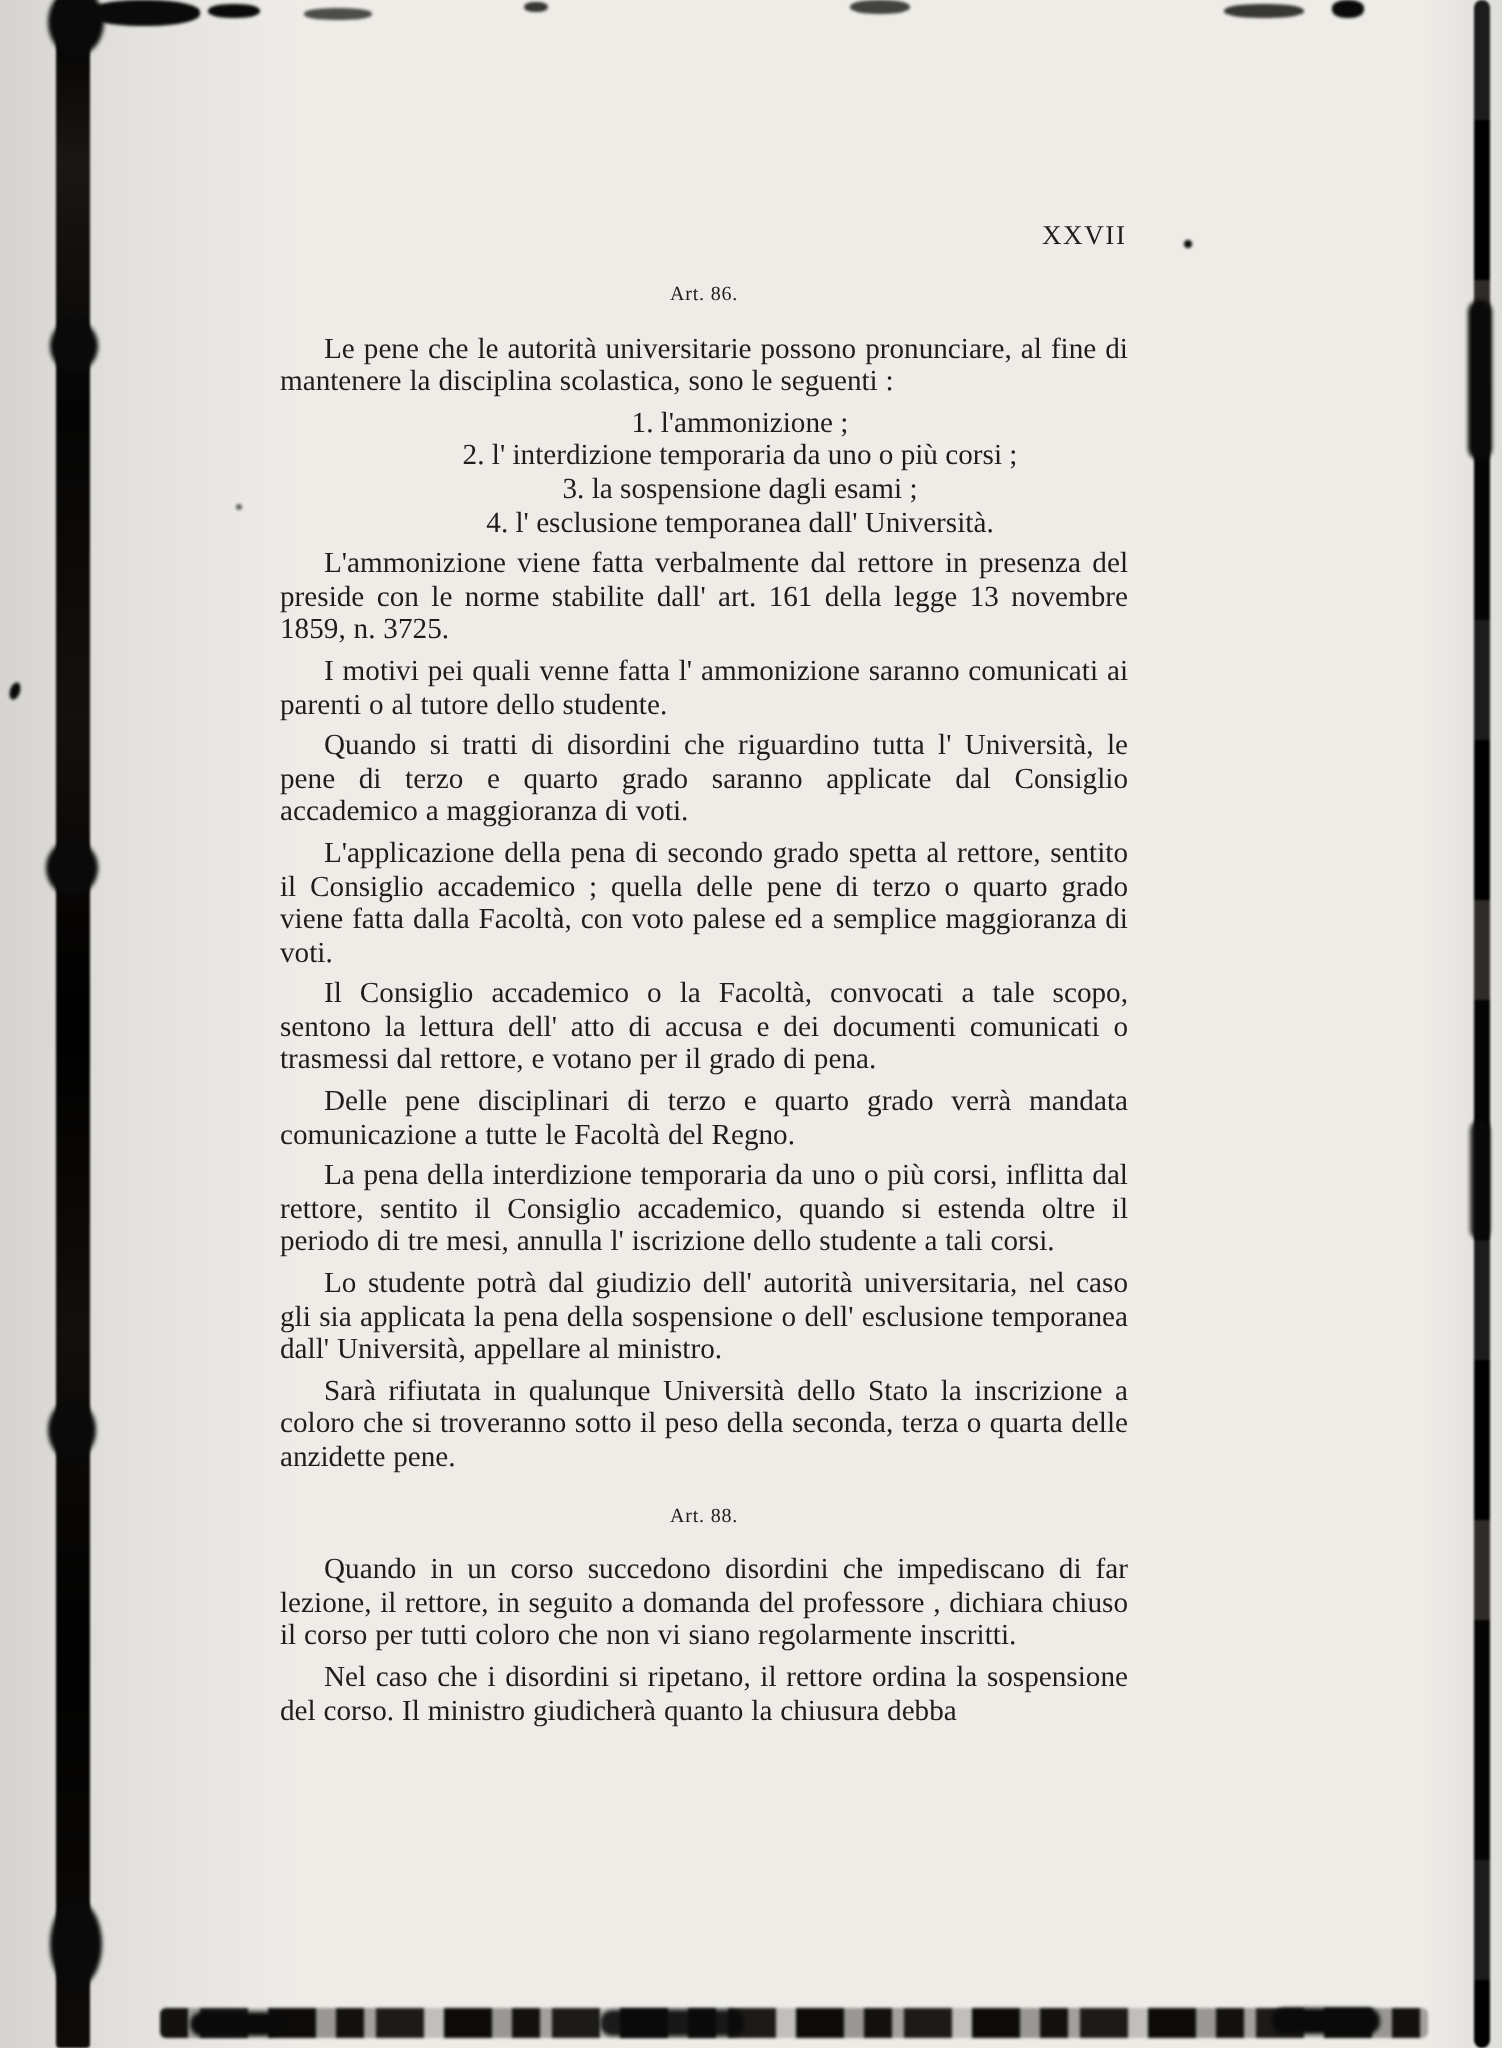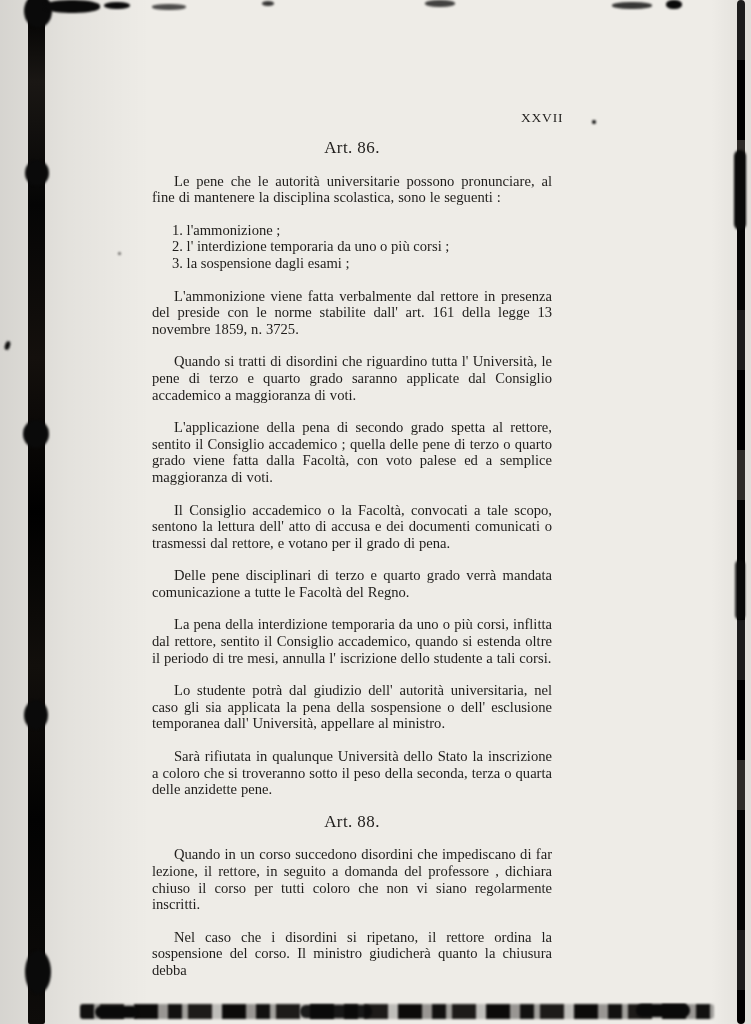--- a/index.html
+++ b/index.html
@@ -45,25 +45,25 @@
     font-size: 13.5px; letter-spacing: 0.8px; color: var(--ink, #1f1d1b);
   }
   .document-body {
     position: absolute; left: 136px; top: 140px; width: 432px;
     color: var(--ink, #1f1d1b);
     font-size: 14.6px; line-height: 16.6px;
     text-align: justify;
   }
   .art-heading {
     text-align: center; margin: 13px 0 10px 0;
-    font-size: 17px; letter-spacing: 0.4px;
+    font-size: 10px; letter-spacing: 0.4px;
   }
   .art-heading:first-child { margin-top: 0; }
-  .para { margin: 16px; text-indent: 22px; word-spacing: 0.3px; }
-  .list-line { margin: 0; padding-left: 36px; text-align: left; }
+  .para { margin: 4px; text-indent: 22px; word-spacing: 0.3px; }
+  .list-line { margin: 0; padding-left: 36px; text-align: center; }
 </style>
 </head>
 <body>
 
 <div class="page">
 
   <div class="binding-bar"></div>
   <div class="blob" style="left:24px;top:-6px;width:28px;height:34px;"></div>
   <div class="blob" style="left:25px;top:160px;width:24px;height:26px;"></div>
   <div class="blob" style="left:23px;top:420px;width:26px;height:28px;"></div>
@@ -91,21 +91,23 @@
   <div class="blob" style="left:300px;top:1005px;width:72px;height:13px;border-radius:6px;opacity:.9;"></div>
   <div class="blob" style="left:636px;top:1004px;width:54px;height:13px;border-radius:6px;"></div>
 
   <div class="page-number">XXVII</div>
   <div class="document-body">
       <div class="art-heading">Art. 86.</div>
       <p class="para">Le pene che le autorità universitarie possono pronunciare, al fine di mantenere la disciplina scolastica, sono le seguenti :</p>
       <p class="list-line">1. l'ammonizione ;</p>
       <p class="list-line">2. l' interdizione temporaria da uno o più corsi ;</p>
       <p class="list-line">3. la sospensione dagli esami ;</p>
+      <p class="list-line">4. l' esclusione temporanea dall' Università.</p>
       <p class="para">L'ammonizione viene fatta verbalmente dal rettore in presenza del preside con le norme stabilite dall' art. 161 della legge 13 novembre 1859, n. 3725.</p>
+      <p class="para">I motivi pei quali venne fatta l' ammonizione saranno comunicati ai parenti o al tutore dello studente.</p>
       <p class="para">Quando si tratti di disordini che riguardino tutta l' Università, le pene di terzo e quarto grado saranno applicate dal Consiglio accademico a maggioranza di voti.</p>
       <p class="para">L'applicazione della pena di secondo grado spetta al rettore, sentito il Consiglio accademico ; quella delle pene di terzo o quarto grado viene fatta dalla Facoltà, con voto palese ed a semplice maggioranza di voti.</p>
       <p class="para">Il Consiglio accademico o la Facoltà, convocati a tale scopo, sentono la lettura dell' atto di accusa e dei documenti comunicati o trasmessi dal rettore, e votano per il grado di pena.</p>
       <p class="para">Delle pene disciplinari di terzo e quarto grado verrà mandata comunicazione a tutte le Facoltà del Regno.</p>
       <p class="para">La pena della interdizione temporaria da uno o più corsi, inflitta dal rettore, sentito il Consiglio accademico, quando si estenda oltre il periodo di tre mesi, annulla l' iscrizione dello studente a tali corsi.</p>
       <p class="para">Lo studente potrà dal giudizio dell' autorità universitaria, nel caso gli sia applicata la pena della sospensione o dell' esclusione temporanea dall' Università, appellare al ministro.</p>
       <p class="para">Sarà rifiutata in qualunque Università dello Stato la inscrizione a coloro che si troveranno sotto il peso della seconda, terza o quarta delle anzidette pene.</p>
       <div class="art-heading">Art. 88.</div>
       <p class="para">Quando in un corso succedono disordini che impediscano di far lezione, il rettore, in seguito a domanda del professore , dichiara chiuso il corso per tutti coloro che non vi siano regolarmente inscritti.</p>
       <p class="para">Nel caso che i disordini si ripetano, il rettore ordina la sospensione del corso. Il ministro giudicherà quanto la chiusura debba</p>

